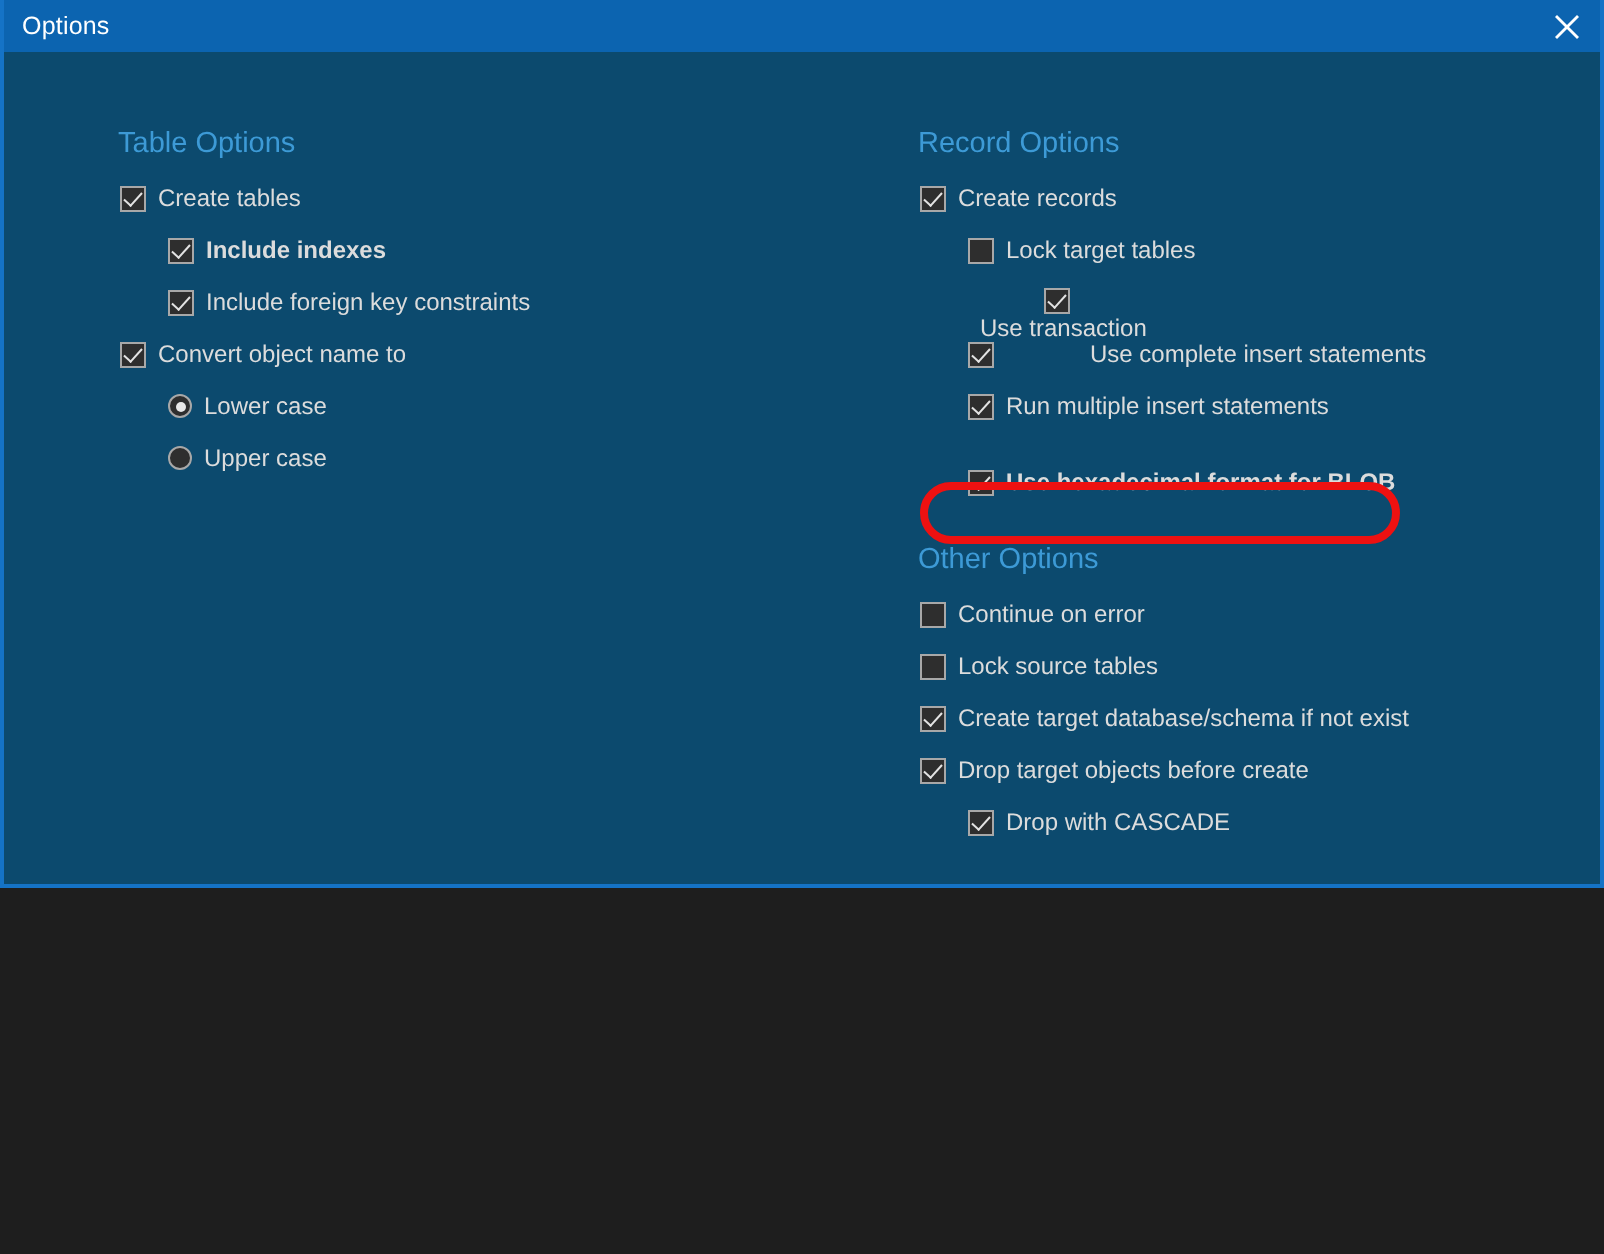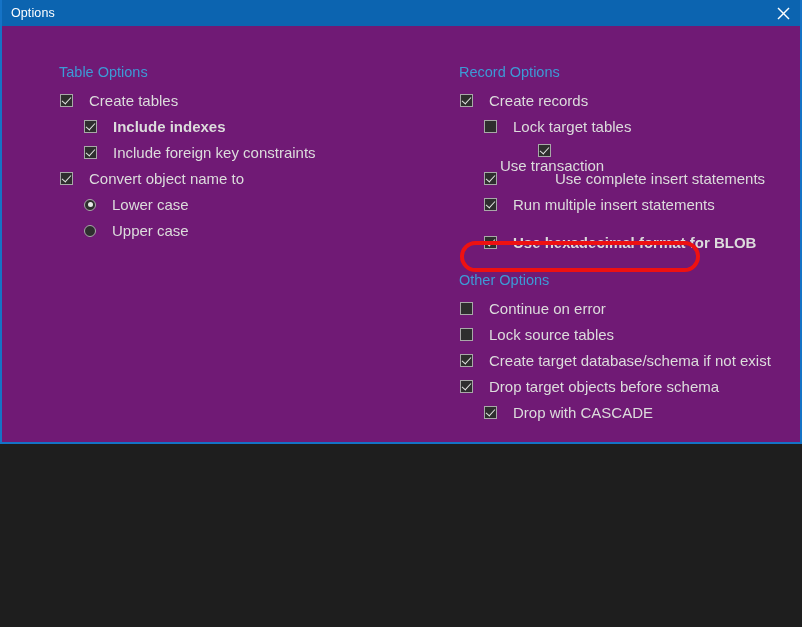--- a/index.html
+++ b/index.html
@@ -47,21 +47,21 @@
     cursor: pointer;
   }
   #close-btn svg { display:block; }
 
   
   #content {
     position: absolute;
     left: 0; top: 26px;
     width: 798px;
     height: 557px;
-    background: #701a75;
+    background: #0c4a6e;
   }
   .column { position: absolute; top: 0; }
   #col-left  { left: 57px;  width: 370px; }
   #col-right { left: 457px; width: 330px; }
 
   .section-title {
     position: absolute;
     color: #3d9ad6;
     font-size: 14.5px;
     white-space: nowrap;
@@ -69,22 +69,22 @@
 
   .opt-row {
     position: absolute;
     display: flex;
     align-items: center;
     white-space: nowrap;
     cursor: default;
   }
   .opt-row .lbl {
     color: #dcdcdc;
-    font-size: 15px;
-    margin-left: 16px;
+    font-size: 12px;
+    margin-left: 6px;
   }
 
   
   .cb {
     position: relative;
     width: 13px;
     height: 13px;
     box-sizing: border-box;
     border: 1px solid #a8a8a8;
     background: #2e2e2e;
@@ -271,21 +271,21 @@
         <span class="lbl">Lock source tables</span>
       </div>
 
       <div class="opt-row" style="top:326px;left:1px;">
         <span class="cb checked"></span>
         <span class="lbl">Create target database/schema if not exist</span>
       </div>
 
       <div class="opt-row" style="top:352px;left:1px;">
         <span class="cb checked"></span>
-        <span class="lbl">Drop target objects before schema</span>
+        <span class="lbl">Drop target objects before create</span>
       </div>
 
       <div class="opt-row" style="top:378px;left:25px;">
         <span class="cb checked"></span>
         <span class="lbl">Drop with CASCADE</span>
       </div>
     </div>
 
     <div id="annotation"></div>
   </div>

